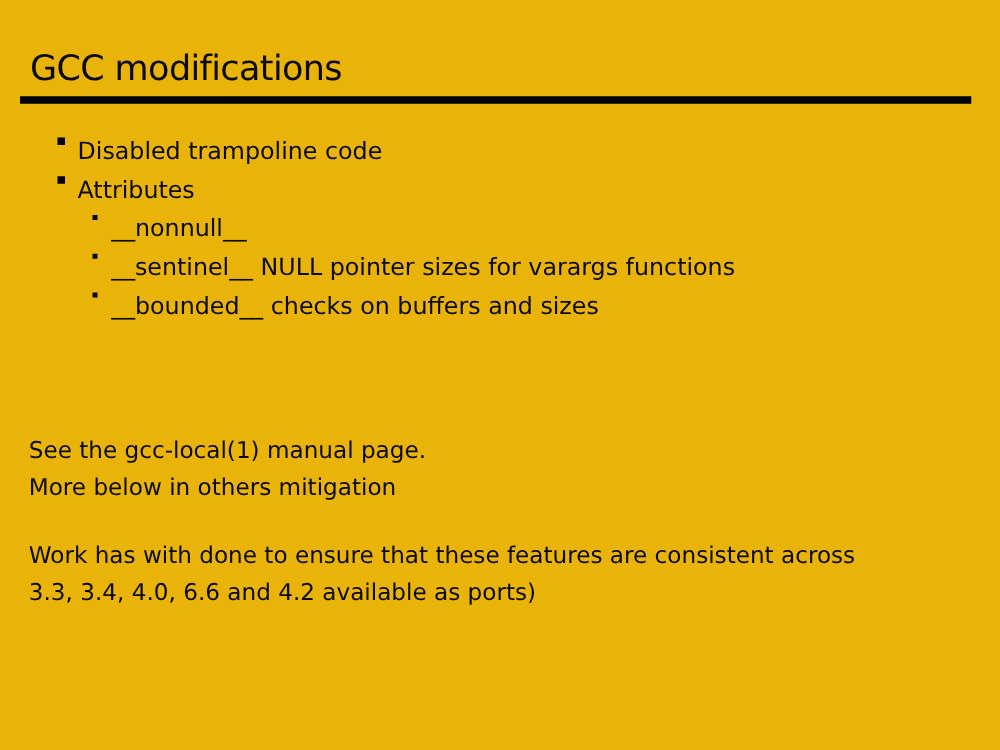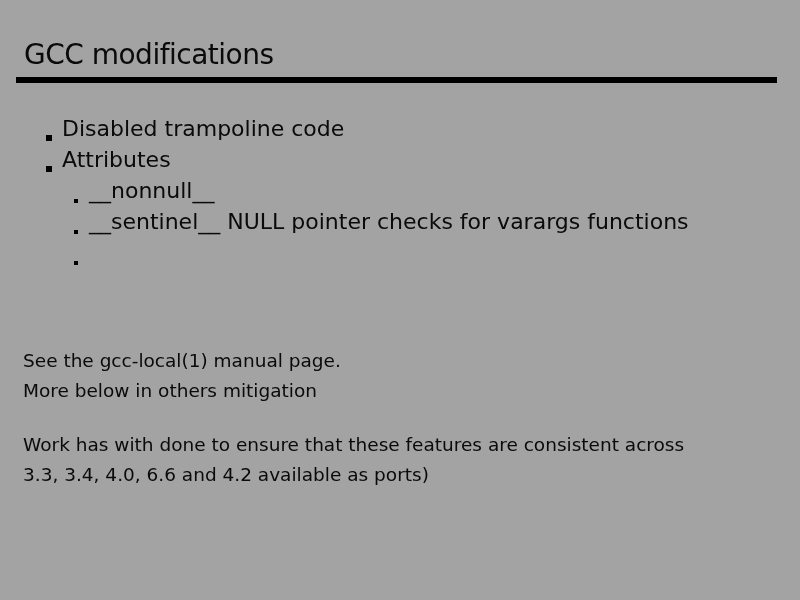--- a/index.html
+++ b/index.html
@@ -3,21 +3,21 @@
 <meta charset="utf-8">
 <style>
   html, body {
     margin: 0;
     padding: 0;
   }
   .slide {
     position: relative;
     width: 800px;
     height: 600px;
-    background: #a3a3a3;
+    background: #eab308;
     font-family: "DejaVu Sans", sans-serif;
     color: #0a0a0a;
     overflow: hidden;
   }
   .slide-title {
     position: absolute;
     left: 24px;
     top: 38px;
     font-size: 28px;
     font-weight: 500;
@@ -32,23 +32,23 @@
     height: 6px;
     background: #000000;
   }
   .bullet-list {
     position: absolute;
     left: 0;
     top: 110px;
   }
   .bullet-line {
     display: flex;
-    align-items: flex-end;
+    align-items: flex-start;
     height: 31px;
-    font-size: 22px;
+    font-size: 19px;
     white-space: nowrap;
   }
   .bullet-line .bul {
     flex: none;
     background: #000000;
   }
   .bullet-line.l1 { margin-left: 46px; }
   .bullet-line.l1 .bul {
     width: 6px;
     height: 6px;
@@ -95,24 +95,25 @@
     <div class="bullet-line l1">
       <span class="bul"></span>
       <span>Attributes</span>
     </div>
     <div class="bullet-line l2">
       <span class="bul"></span>
       <span>__nonnull__</span>
     </div>
     <div class="bullet-line l2">
       <span class="bul"></span>
-      <span>__sentinel__ NULL pointer checks for varargs functions</span>
+      <span>__sentinel__ NULL pointer sizes for varargs functions</span>
     </div>
     <div class="bullet-line l2">
       <span class="bul"></span>
+      <span>__bounded__ checks on buffers and sizes</span>
     </div>
   </div>
 
   <div class="notes-block">
     <div>See the gcc-local(1) manual page.</div>
     <div>More below in others mitigation</div>
   </div>
 
   <div class="paragraph-block">
     <div>Work has with done to ensure that these features are consistent across</div>

